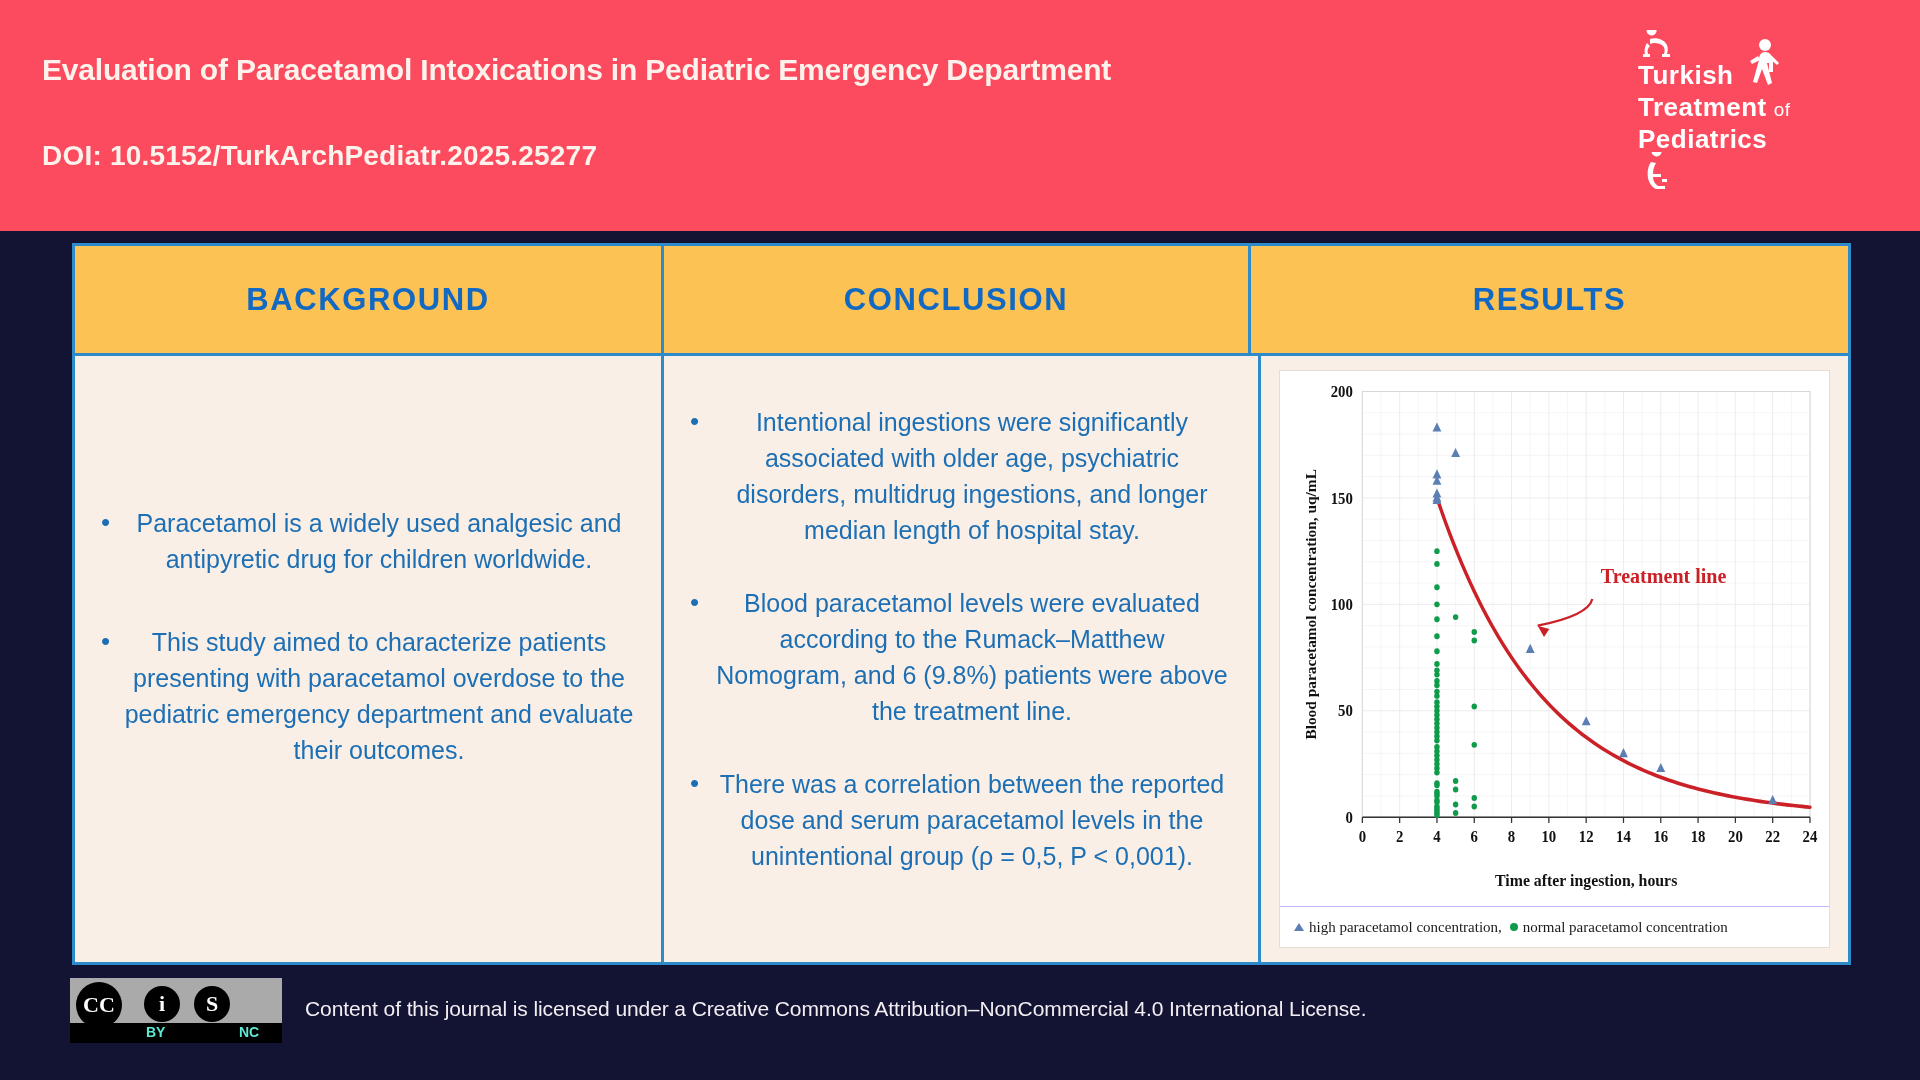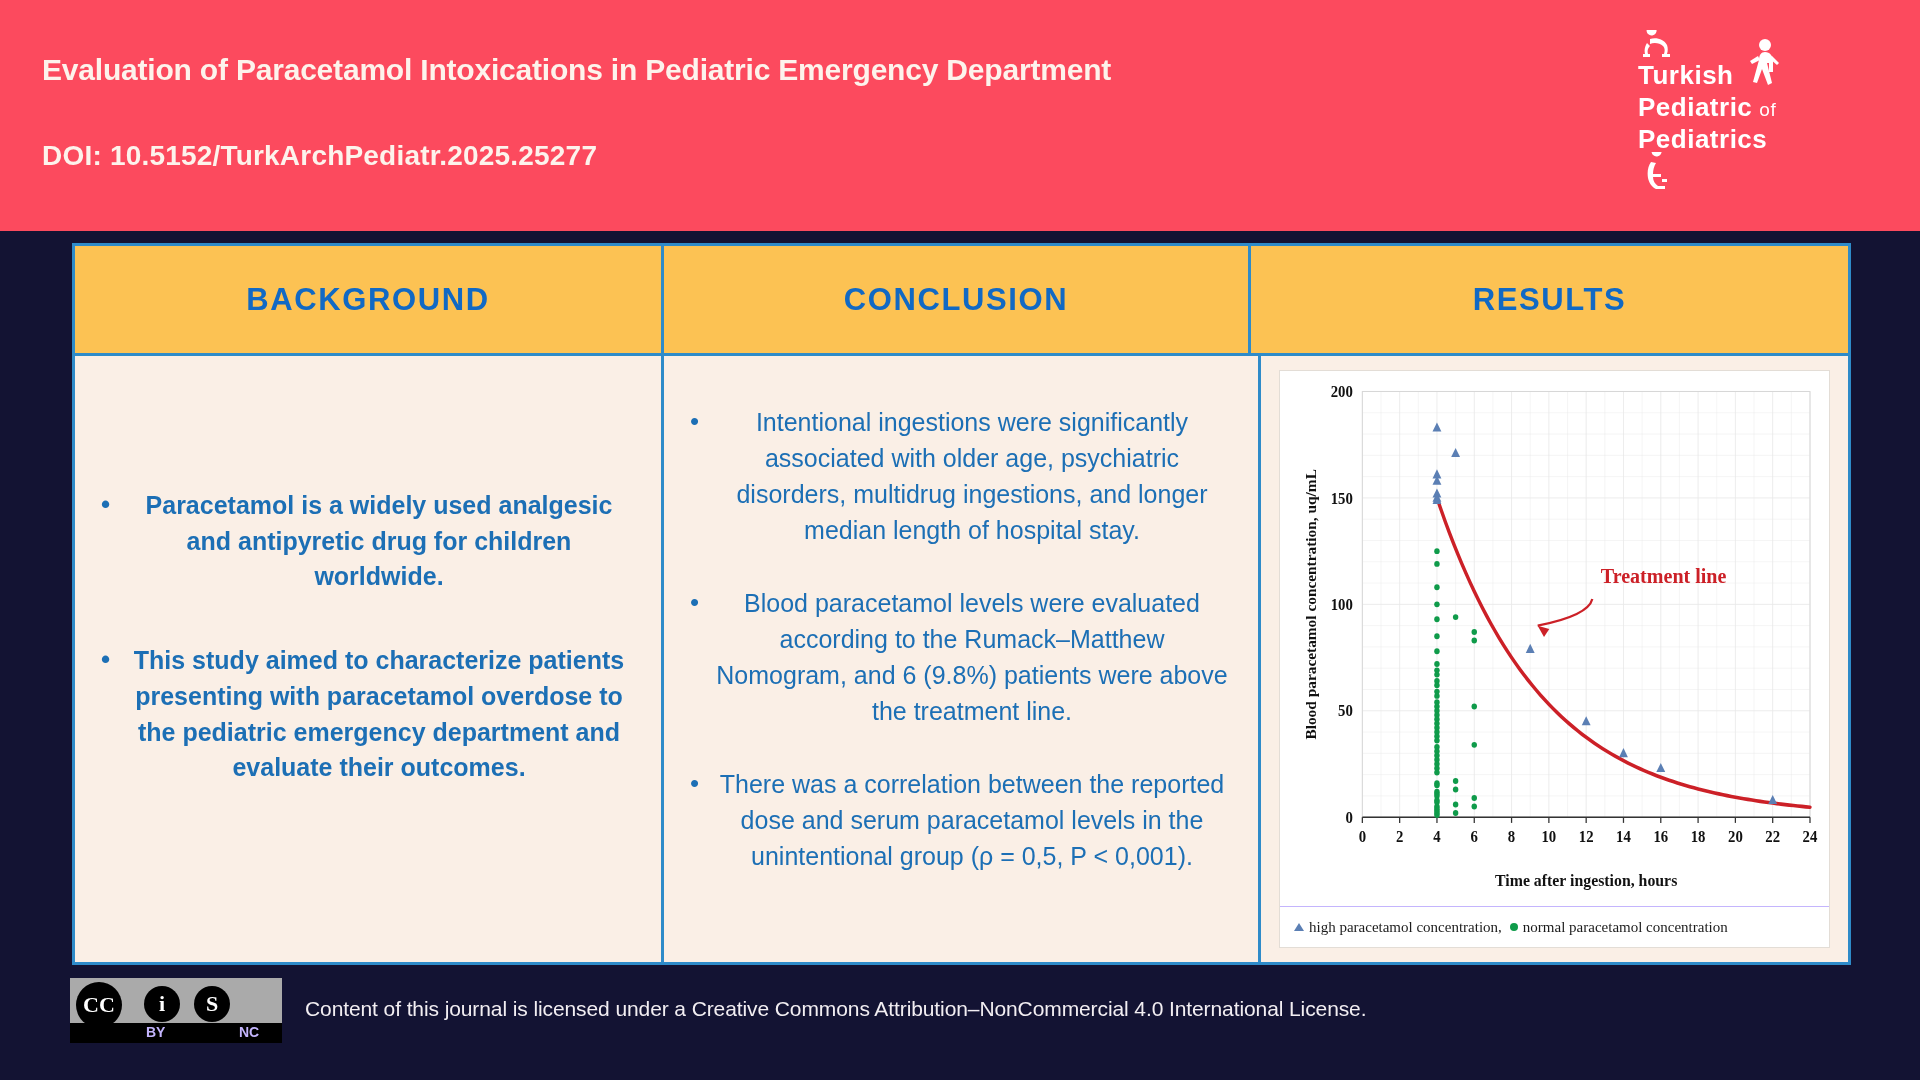--- a/index.html
+++ b/index.html
@@ -95,21 +95,21 @@
   #table-header-row {
     display: flex;
     height: 110px;
     flex: 0 0 110px;
   }
   #table-body-row {
     display: flex;
     flex: 1 1 auto;
     min-height: 0;
   }
-  .col-bg  { width: 589px; flex: 0 0 589px; font-weight: bold; }
+  .col-bg  { width: 589px; flex: 0 0 589px; }
   .col-res { width: 597px; flex: 0 0 597px; }
   .col-con { flex: 1 1 auto; }
 
   .header-cell {
     background: #fcc253;
     color: #1169c4;
     font-size: 31px;
     font-weight: bold;
     letter-spacing: 1.6px;
     display: flex;
@@ -241,21 +241,21 @@
     justify-content: center;
     font-family: "Liberation Serif", serif;
     font-weight: bold;
   }
   #cc-circle   { left: 6px;   width: 46px; height: 46px; font-size: 22px; }
   #cc-circle-by{ left: 74px;  width: 36px; height: 36px; font-size: 22px; top: 8px;}
   #cc-circle-nc{ left: 124px; width: 36px; height: 36px; font-size: 22px; top: 8px;}
   .cc-sublabel {
     position: absolute;
     top: 46px;
-    color: #c4b5fd;
+    color: #5eead4;
     font-size: 14px;
     font-weight: bold;
     font-family: "Liberation Sans", sans-serif;
   }
   #cc-by-label { left: 76px; }
   #cc-nc-label { left: 125px; padding-left: 44px; }
   #license-text {
     position: absolute;
     left: 305px;
     top: 32px;
@@ -275,21 +275,21 @@
     <svg id="logo-baby-crawl" viewBox="0 0 36 30">
       <path d="M10 4 a5 5 0 1 1 0.1 0.1 M12 9 c6 -2 14 0 17 6 c1 3 1 6 0 9 l-3 0 c1 -3 1 -6 -1 -8 c-3 -3 -9 -4 -13 -2 z M9 13 c-2 3 -3 7 -2 11 l3 0 c-1 -3 0 -6 2 -8 z M5 24 l7 0 l0 3 l-7 0 z M24 24 l8 0 l0 3 l-8 0 z" fill="#ffffff"></path>
     </svg>
     <svg id="logo-child-walk" viewBox="0 0 34 62">
       <circle cx="19" cy="7" r="6" fill="#ffffff"></circle>
       <path d="M19 14 c5 0 8 4 8 9 l0 11 l-4 0 l0 -9 l-2 0 l5 20 l-4 2 l-6 -16 l-5 14 l-4 -1 l6 -22 c0 -5 2 -8 6 -8 z" fill="#ffffff"></path>
       <path d="M26 18 l7 7 l-2 2 l-7 -6 z" fill="#ffffff"></path>
       <path d="M12 18 l-8 5 l2 3 l8 -4 z" fill="#ffffff"></path>
     </svg>
     <div id="logo-line-1" class="logo-line">Turkish</div>
-    <div id="logo-line-2" class="logo-line"><span>Pediatric</span><span class="small" style="margin-left:7px">of</span></div>
+    <div id="logo-line-2" class="logo-line"><span>Treatment</span><span class="small" style="margin-left:7px">of</span></div>
     <div id="logo-line-3" class="logo-line">Pediatrics</div>
     <svg id="logo-baby-sit" viewBox="0 0 34 40">
       <path d="M13 3 a5 5 0 1 1 0.1 0.1 M11 10 c-3 4 -4 10 -3 16 c1 5 4 9 8 11 l9 0 l0 -3 l-7 0 c-3 -2 -5 -5 -5 -9 l8 0 l0 -3 l-8 0 c0 -4 1 -8 3 -11 z M22 27 l5 0 l0 3 l-5 0 z" fill="#ffffff"></path>
     </svg>
   </div>
 </div>
 
 <div id="poster-table">
 
   <div id="table-header-row">

